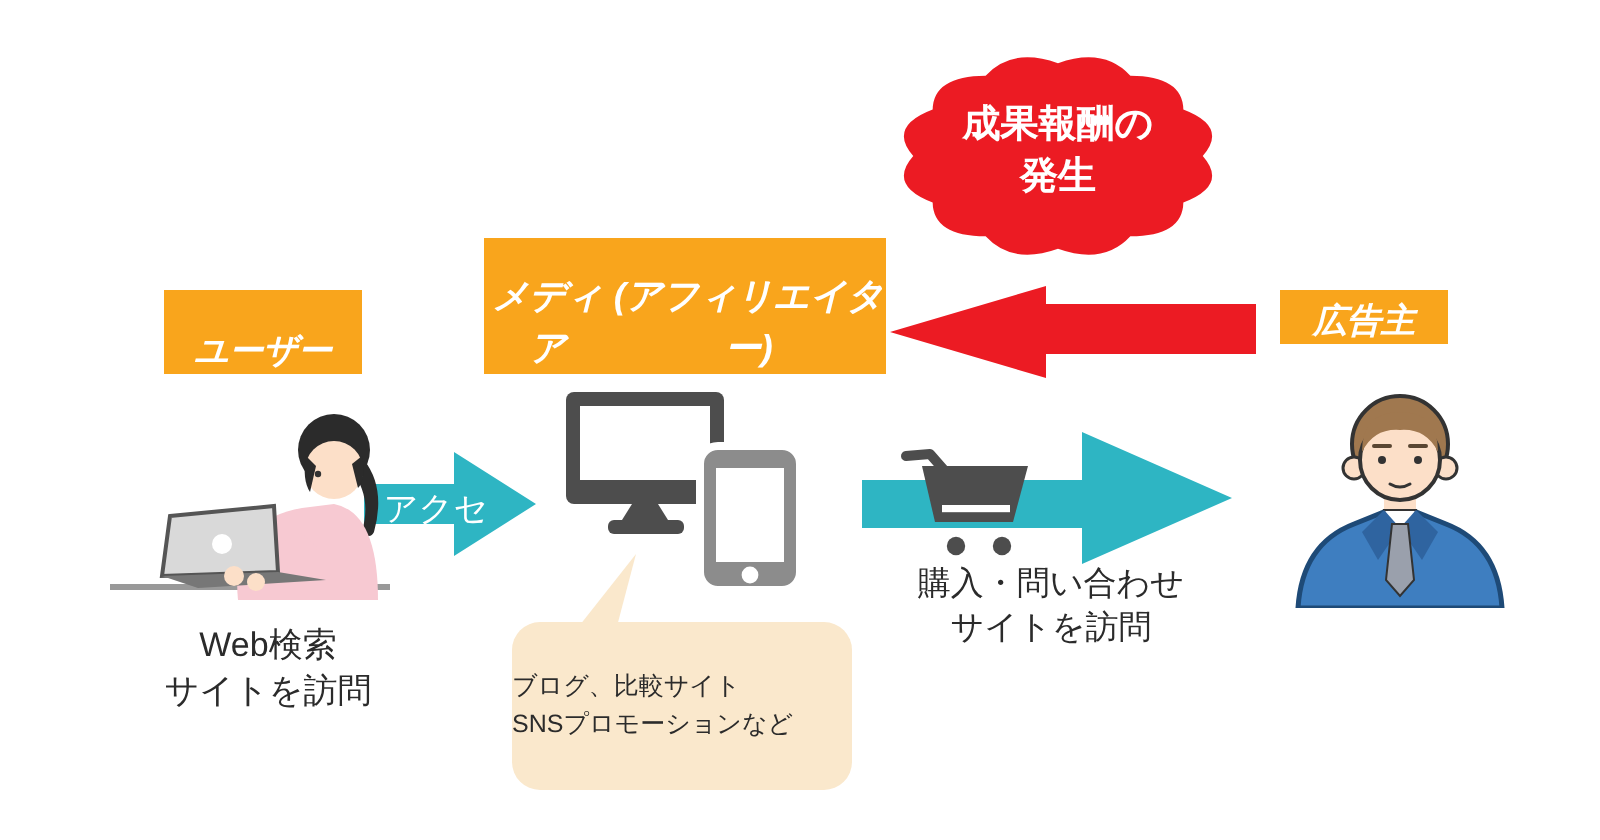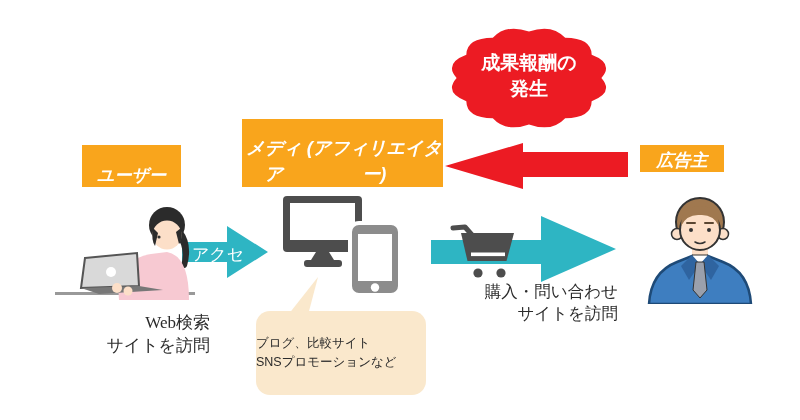--- a/index.html
+++ b/index.html
@@ -16,21 +16,21 @@
   .node-media{left:242px;top:119px;width:201px;height:68px;font-size:18px;line-height:1.45;}
   .node-advertiser{left:640px;top:145px;width:84px;height:27px;font-size:17px;}
   .badge-svg{left:441px;top:20px;width:176px;height:116px;}
   .badge-text{
     left:441px;top:50px;width:176px;text-align:center;color:#fff;font-weight:bold;
     font-size:19px;line-height:1.35;
   }
   .access-label{
     left:184px;top:243px;width:68px;text-align:center;color:#fff;font-size:17px;
   }
-  .caption{color:var(--c-text,#2B2B2B);text-align:right;line-height:1.35;font-family:Liberation Serif, serif;}
+  .caption{color:var(--c-text,#2B2B2B);text-align:center;line-height:1.35;}
   .caption-user{left:58px;top:312px;width:152px;font-size:17px;}
   .caption-conversion{left:433px;top:281px;width:185px;font-size:16.5px;}
   .callout{
     left:256px;top:311px;width:170px;height:84px;background:var(--c-beige,#FAE8CC);
     border-radius:14px;display:flex;align-items:center;justify-content:center;
   }
   .callout-text{
     color:var(--c-text,#2B2B2B);font-size:12.5px;line-height:1.55;text-align:left;width:100%;
   }
 </style>

